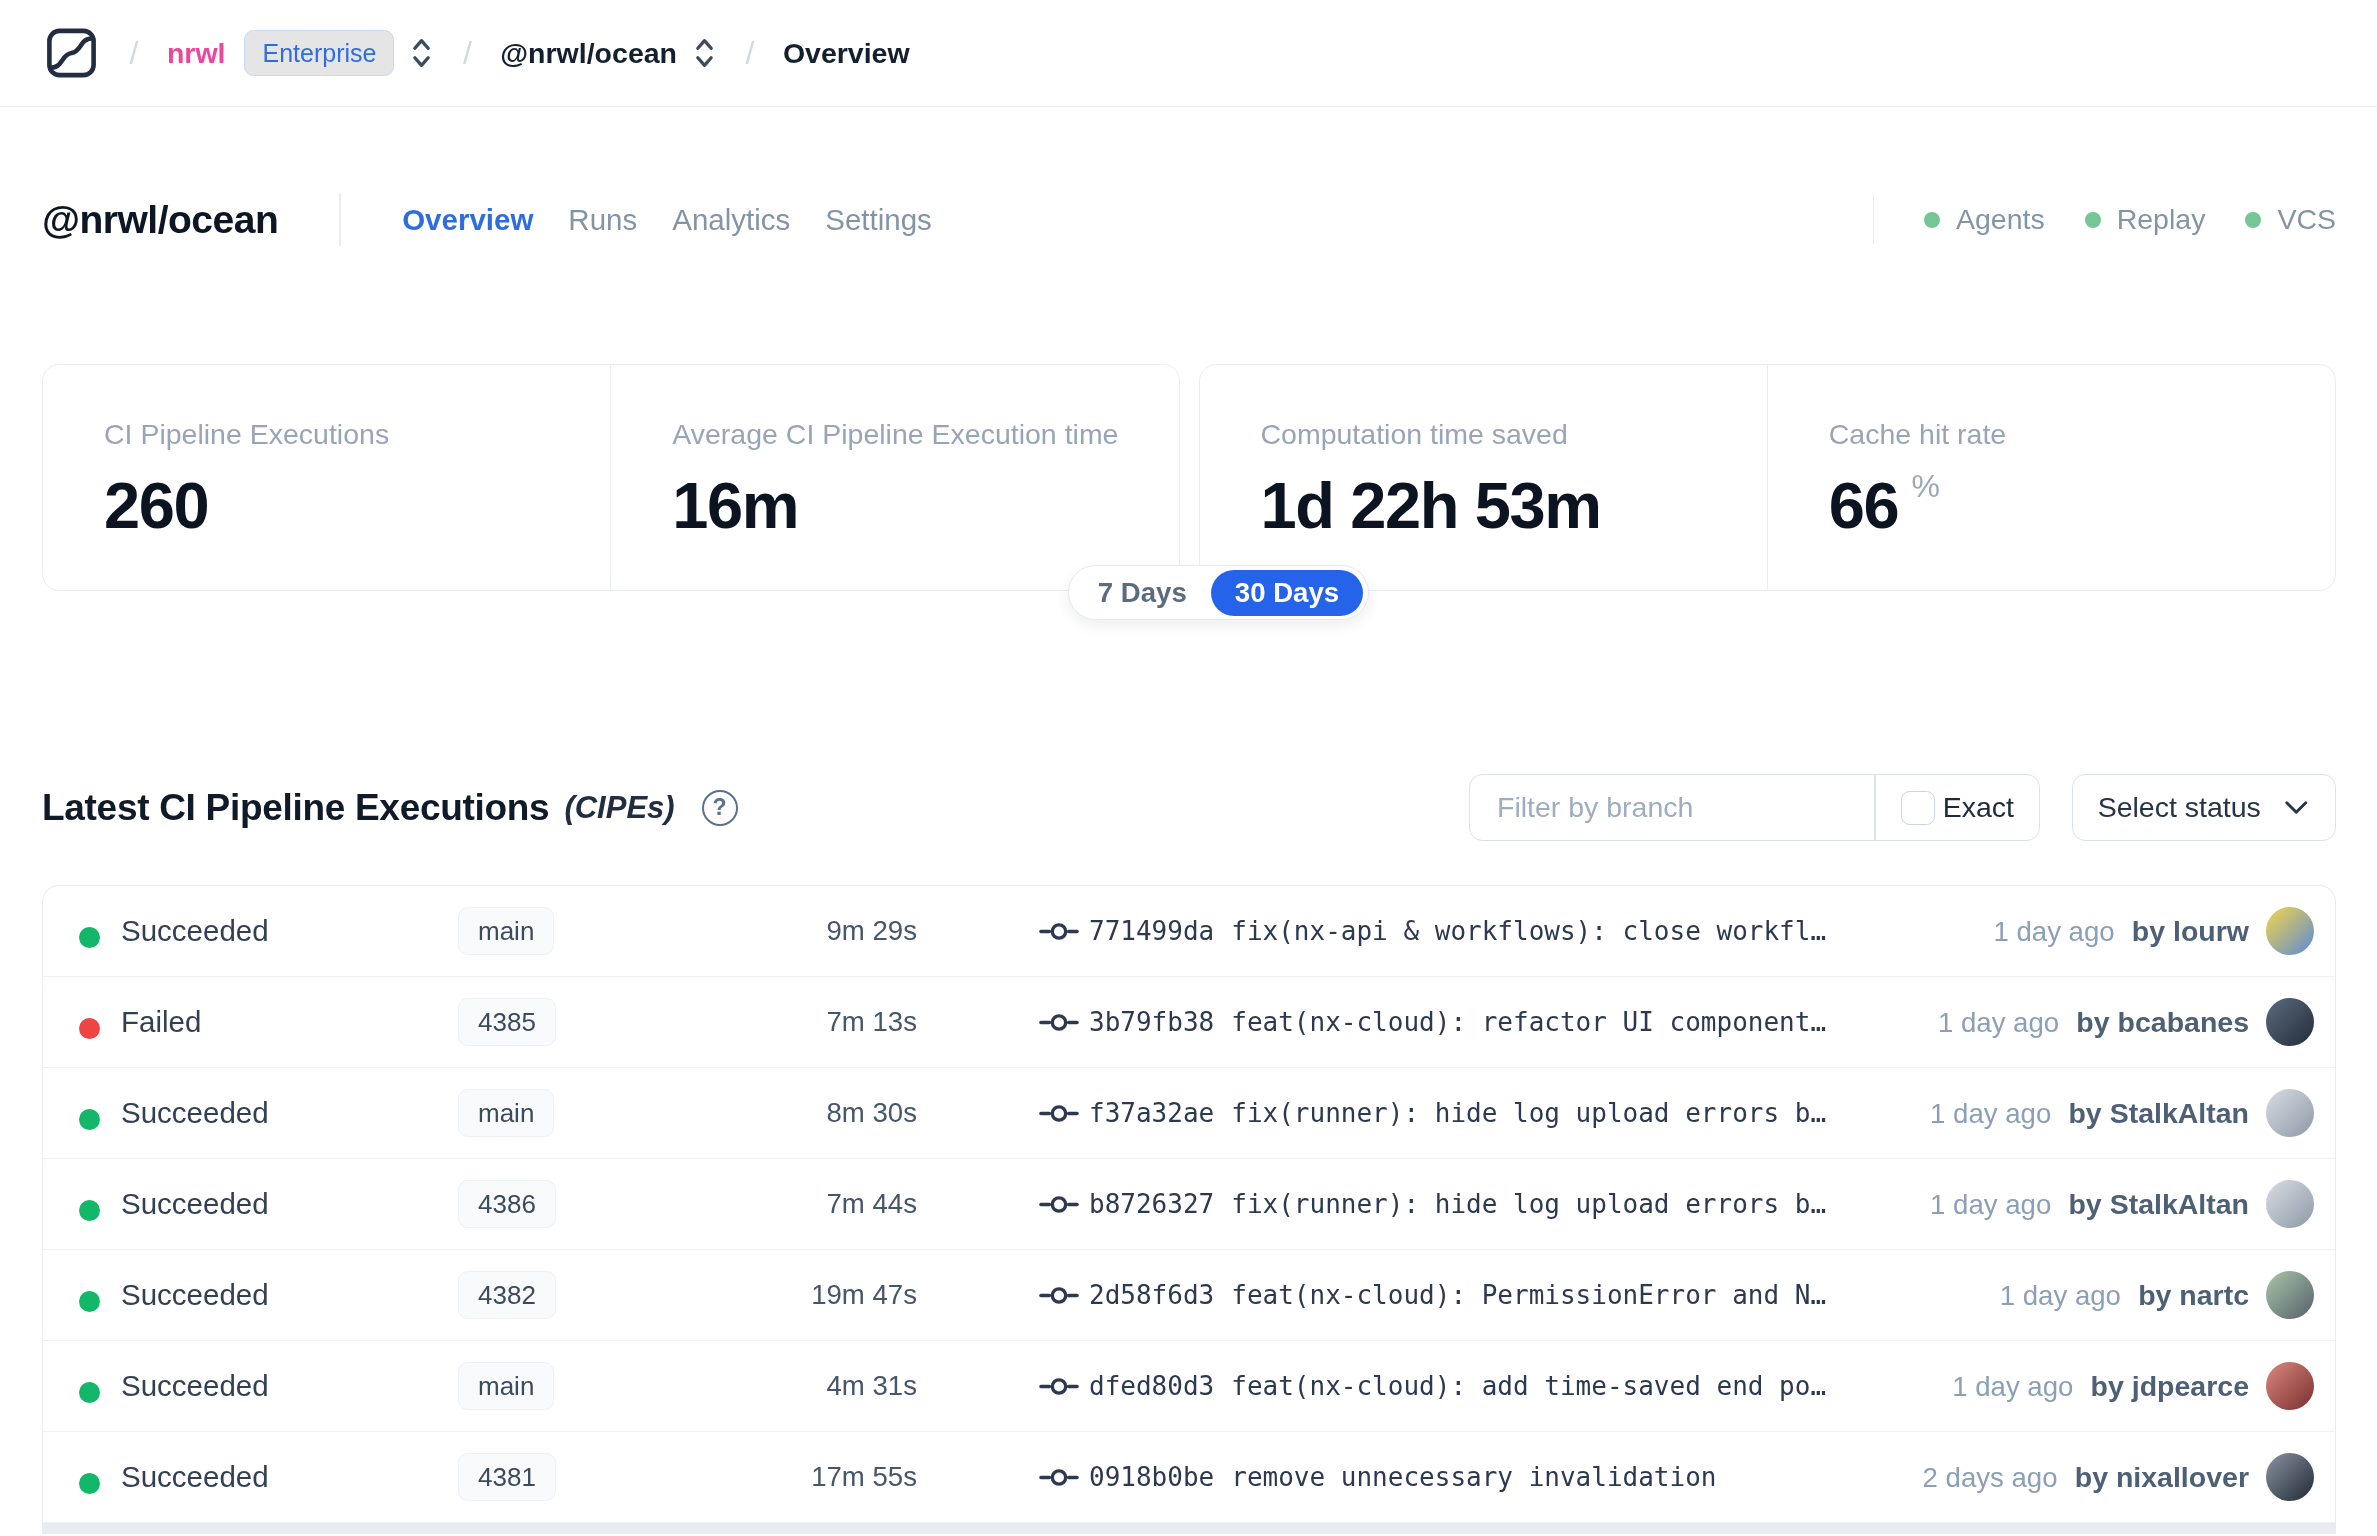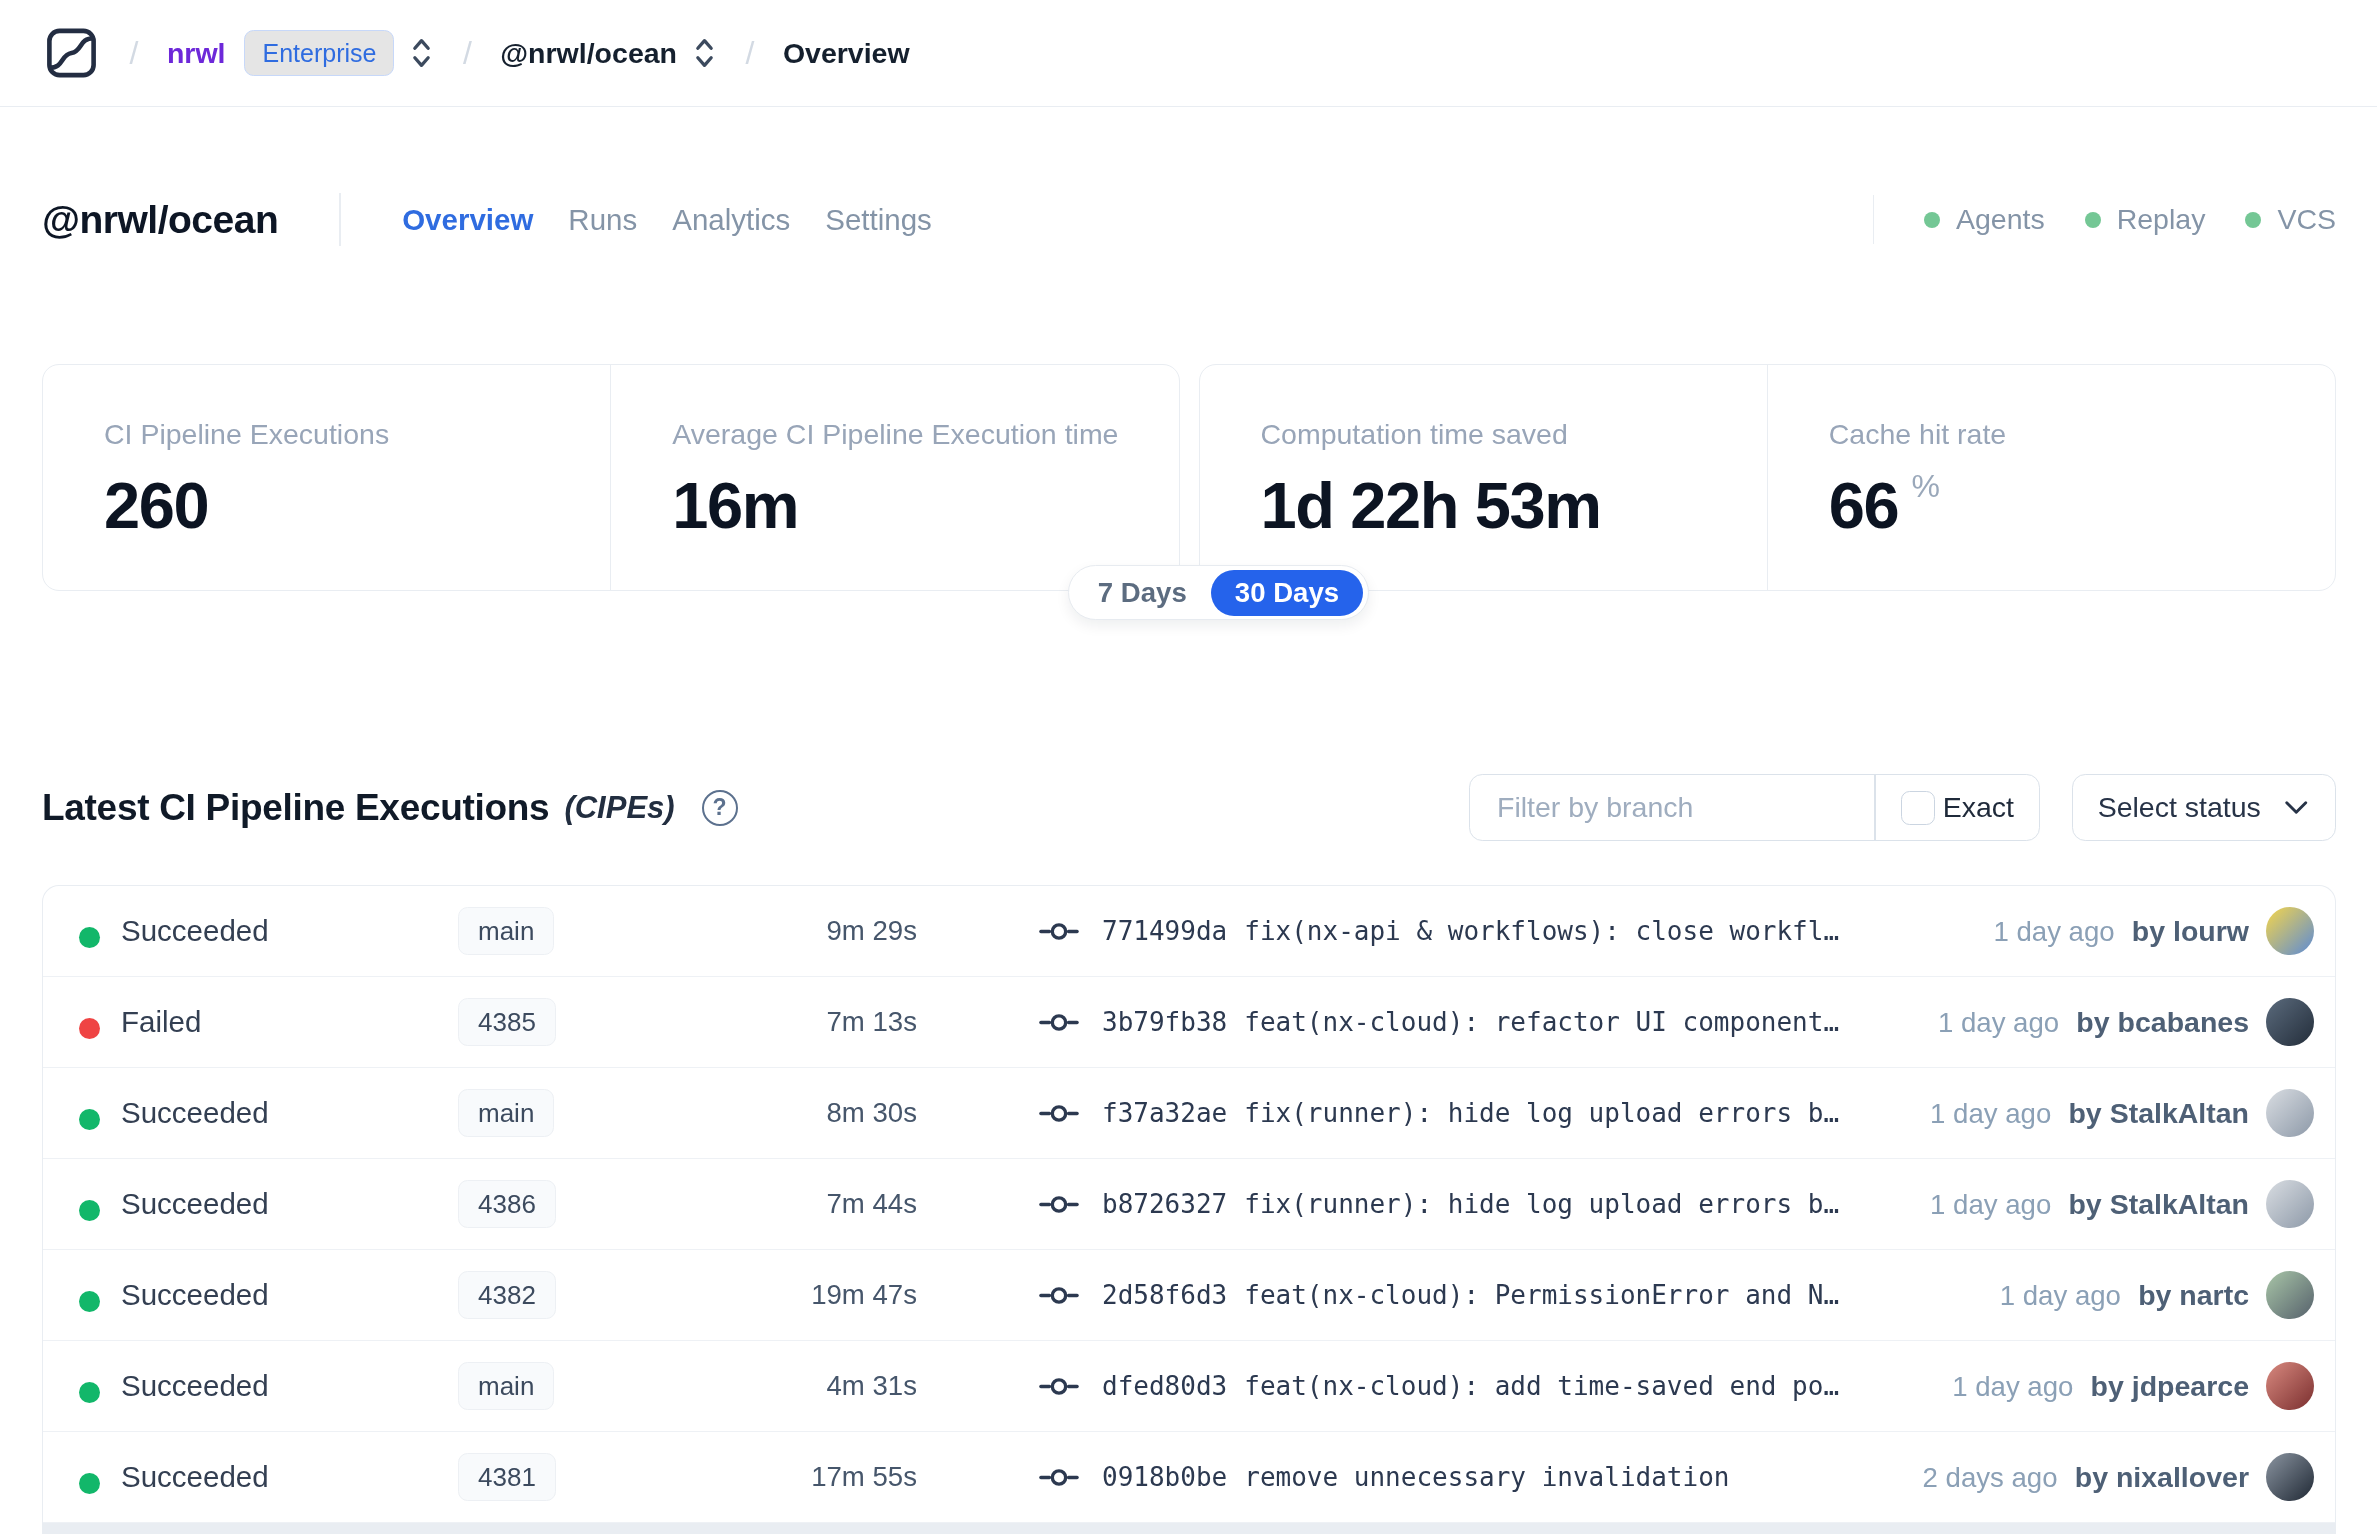--- a/index.html
+++ b/index.html
@@ -4,21 +4,21 @@
 <style>
   * { box-sizing: border-box; }
   html,body { margin:0; padding:0; }
   body { font-family:"Liberation Sans", sans-serif; background:#fff; color:#1b2533; }
   .page { position:relative; width:2378px; height:1537px; background:#fff; overflow:hidden; }
 
   
   .topnav { height:107px; display:flex; align-items:center; padding:0 42px; border-bottom:1.9px solid #e9edf2; }
   .logo { display:flex; align-items:center; }
   .crumb-sep { color:#d3dae3; font-size:32px; font-weight:400; margin:0 28.5px; }
-  .org { font-size:28.5px; font-weight:700; color:#6d28d9; }
+  .org { font-size:28.5px; font-weight:700; color:#ec4899; }
   .badge-enterprise { margin-left:19px; font-size:25px; color:#2f6ce0; background:#e5e5e5; border:1.9px solid #c7d8f9; border-radius:9.5px; padding:7.6px 17px; font-weight:500; }
   .chevrons { margin-left:15px; display:flex; align-items:center; }
   .ws-name, .crumb-page { font-size:28.5px; font-weight:700; color:#15202e; }
   .nav-right { margin-left:auto; display:flex; align-items:center; gap:44px; }
   .nav-link { font-size:29.5px; color:#43536a; font-weight:600; display:flex; align-items:center; gap:14.3px; }
   .nav-avatar { width:55px; height:55px; border-radius:50%; }
 
   
   .ws-header { display:flex; align-items:center; padding:0 42px; margin-top:86px; height:53px; }
   .ws-title { font-size:39px; font-weight:700; color:#0d1625; letter-spacing:-0.5px; }
@@ -61,21 +61,21 @@
 
   
   .table { margin:44px 42px 0; border:1.9px solid #e9edf2; border-bottom:none; border-radius:17px 17px 0 0; overflow:hidden; background:#fff; }
   .row { height:91px; display:flex; align-items:center; padding:0 21px 0 36px; border-bottom:1.9px solid #eef1f5; cursor:pointer; }
   .col-status { width:379px; display:flex; align-items:flex-end; gap:21px; flex:none; }
   .dot { width:21px; height:21px; border-radius:50%; flex:none; }
   .status-label { font-size:29.5px; font-weight:500; color:#333f52; }
   .col-branch { width:257px; flex:none; }
   .branch-badge { display:inline-block; font-size:26px; color:#3c4a5e; background:#f8fafc; border:1.9px solid #edf0f4; border-radius:9.5px; padding:7.6px 19px; }
   .col-duration { width:202px; text-align:right; font-size:27.6px; color:#46566b; flex:none; }
-  .col-commit { flex:1; min-width:0; padding-left:122px; display:flex; align-items:center; gap:23px; overflow:hidden; white-space:nowrap; }
+  .col-commit { flex:1; min-width:0; padding-left:122px; display:flex; align-items:center; gap:10px; overflow:hidden; white-space:nowrap; }
   .commit-text { font-family:"DejaVu Sans Mono", monospace; font-size:26px; color:#2c3950; display:flex; gap:17px; min-width:0; overflow:hidden; }
   .col-time { white-space:nowrap; text-align:right; font-size:27.6px; flex:none; }
   .ago { color:#8ba0b6; }
   .by { color:#4e6076; font-weight:600; margin-left:9.5px; font-size:28.5px; }
   .avatar { width:48px; height:48px; border-radius:50%; margin-left:17px; flex:none; }
   .bottom-strip { height:11.4px; background:#e9edf2; }
 
   svg { display:block; }
 </style>
 </head>

